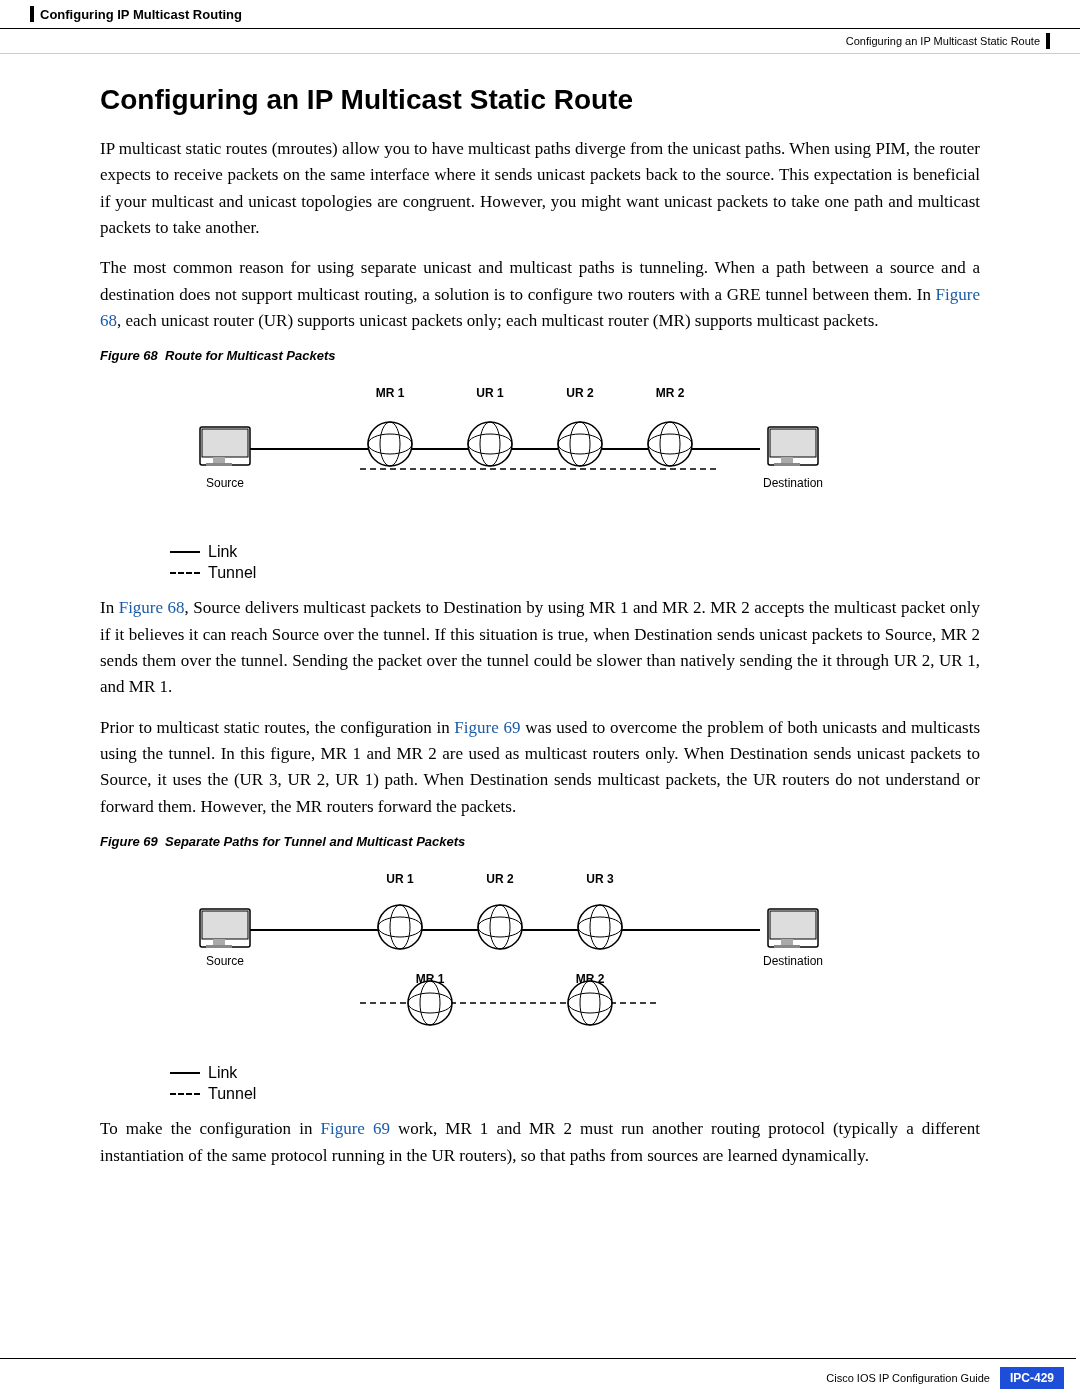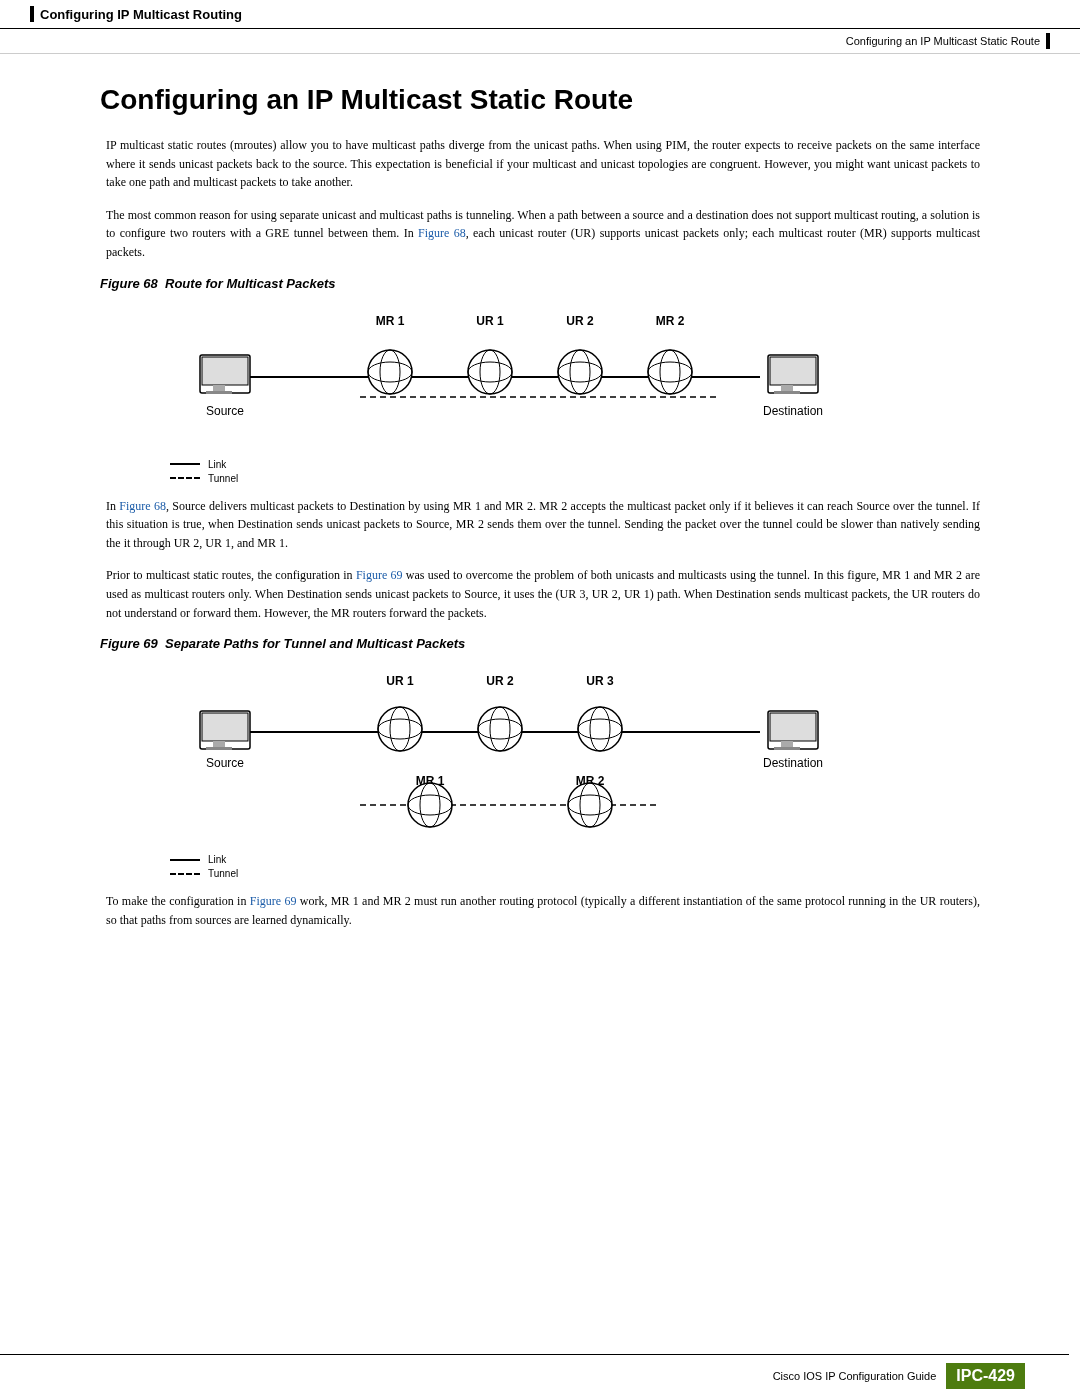--- a/index.html
+++ b/index.html
@@ -64,25 +64,24 @@
 
     h1.page-title {
       font-family: Arial, Helvetica, sans-serif;
       font-size: 28px;
       font-weight: bold;
       margin-bottom: 20px;
       color: #000;
     }
 
     .body-text {
-      font-size: 12px;
+      font-size: 17px;
       line-height: 1.55;
       margin-bottom: 14px;
       text-align: justify;
-      margin-left: 6px;
     }
 
     .body-text a, a {
       color: #1a5ba8;
       text-decoration: none;
     }
 
     
     .figure-caption {
       font-size: 13px;
@@ -102,23 +101,23 @@
       justify-content: space-between;
     }
 
     .diagram-svg-area {
       position: relative;
       width: 680px;
     }
 
     
     .legend {
-      margin-top: 8px;
+      margin-top: 20px;
       margin-left: 10px;
-      font-size: 10px;
+      font-size: 16px;
       font-family: Arial, sans-serif;
     }
     .legend-item {
       display: flex;
       align-items: center;
       gap: 8px;
       margin-bottom: 3px;
     }
     .legend-line-solid {
       width: 30px;
@@ -129,35 +128,35 @@
       width: 30px;
       height: 2px;
       border-top: 2px dashed #000;
     }
 
     
     .footer {
       position: absolute;
       bottom: 0;
       left: 0;
-      right: 11px;
+      right: 4px;
       display: flex;
       justify-content: space-between;
       align-items: center;
-      padding: 8px 44px;
+      padding: 8px 12px;
       border-top: 1px solid #000;
       font-size: 11px;
       font-family: Arial, sans-serif;
     }
     .footer .page-badge {
-      background: #4d7c0f;
+      background: #1d4ed8;
       color: #fff;
       padding: 4px 10px;
       font-weight: bold;
-      font-size: 16px;
+      font-size: 12px;
     }
   </style>
 </head>
 <body>
 
 <div class="header-top">
   <div class="left-bar">
     <span class="bar-indicator"></span>
     <span>Configuring IP Multicast Routing</span>
   </div>

